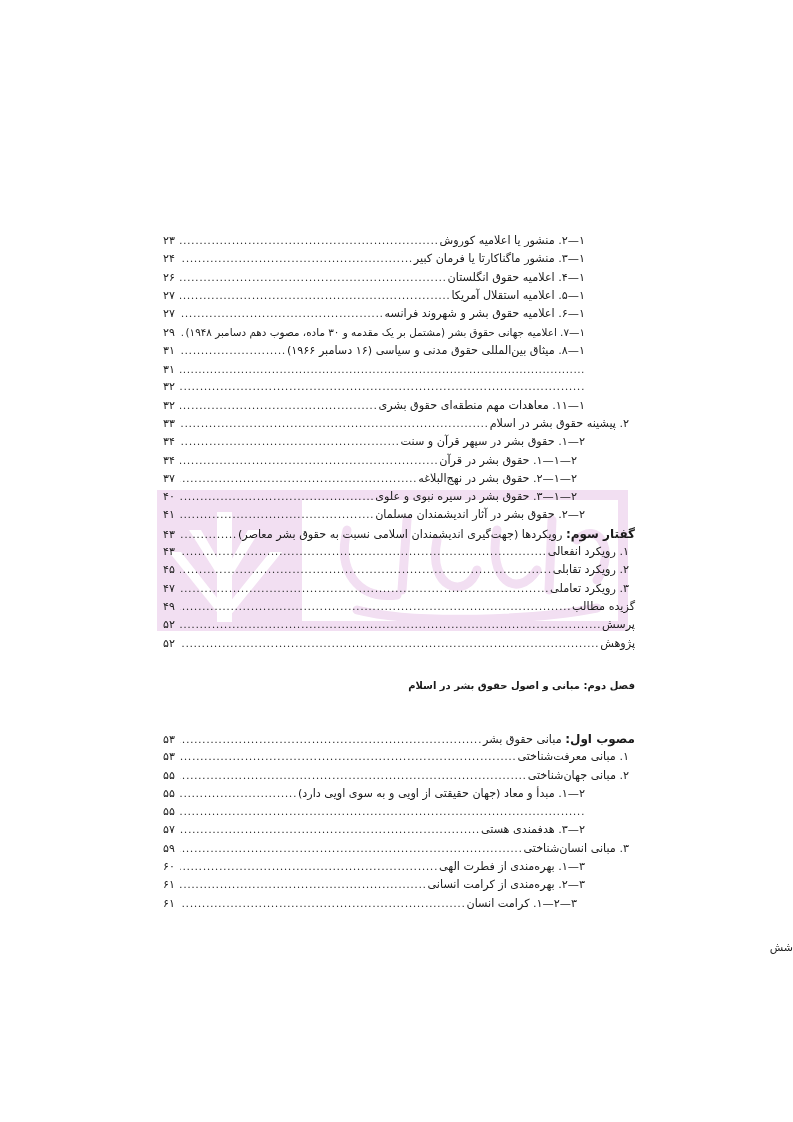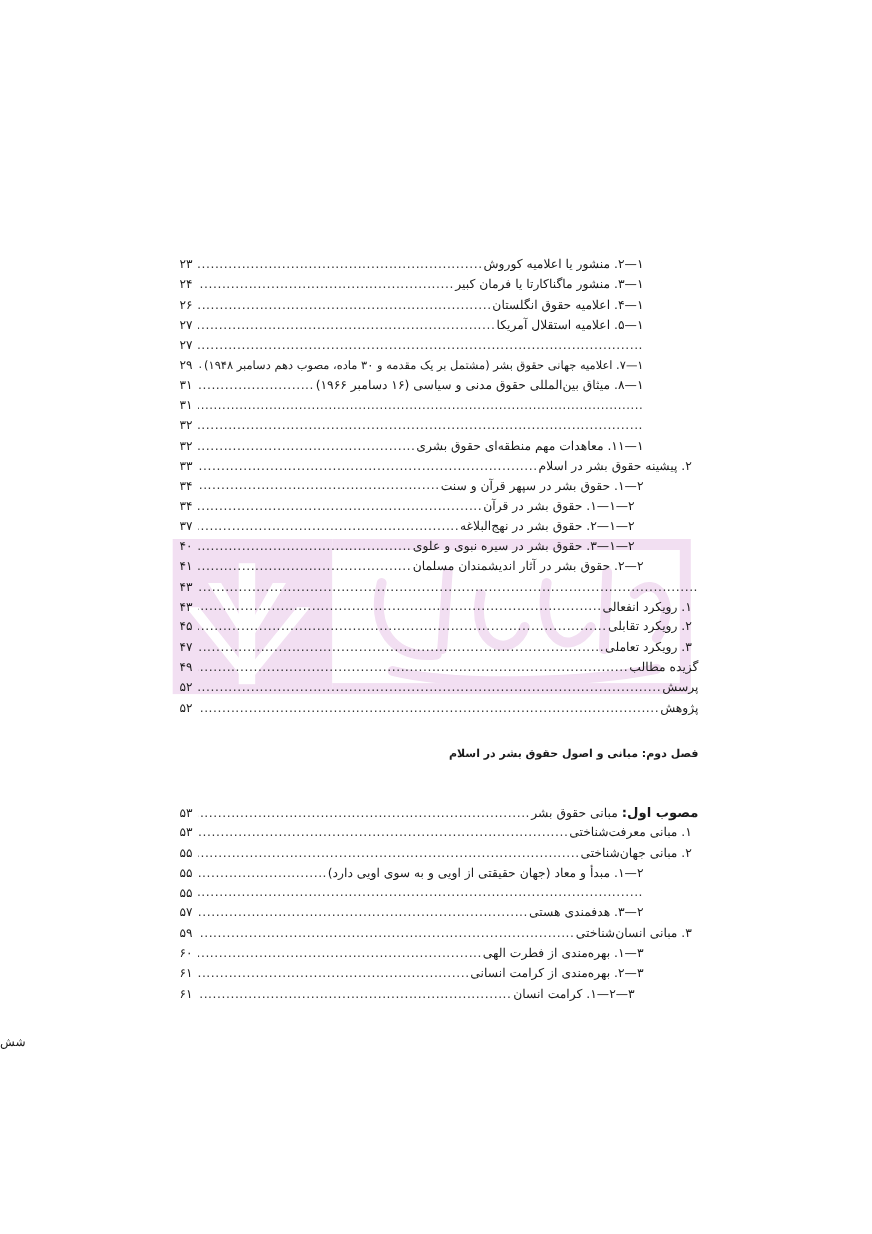--- a/index.html
+++ b/index.html
@@ -20,21 +20,21 @@
     .row .dots { flex: 1 1 auto; overflow: hidden; color: #333; letter-spacing: 0.5px; }
     .row .dots::after { content: "........................................................................................................................................................................................................"; }
     .row .page { flex: 0 0 22px; text-align: center; direction: ltr; padding-right: 0; font-size: 11px; }
     .lvl0 { padding-right: 0; }
     .lvl1 { padding-right: 6px; }
     .lvl2 { padding-right: 50px; }
     .lvl3 { padding-right: 58px; }
 
     .chapter-title { position: absolute; left: 158px; top: 680px; width: 477px; direction: rtl; font-weight: bold; font-size: 10px; z-index: 1; }
     .toc2 { top: 730px; }
-    .footer { position: absolute; left: 0; width: 793px; top: 941px; text-align: left; font-size: 11px; direction: rtl; }
+    .footer { position: absolute; left: 0; width: 793px; top: 941px; text-align: right; font-size: 11px; direction: rtl; }
   </style>
 </head>
 <body>
 
 <div class="watermark">
   <div class="wm-left"></div>
   <div class="wm-right"></div>
   <div class="wm-inner"></div>
   <svg class="wm-svg" width="471" height="141">
 
@@ -71,20 +71,21 @@
       <span class="title">۱—۴. اعلامیه حقوق انگلستان</span>
       <span class="dots"></span>
       <span class="page">۲۶</span>
     </div>
   <div class="row lvl2">
       <span class="title">۱—۵. اعلامیه استقلال آمریکا</span>
       <span class="dots"></span>
       <span class="page">۲۷</span>
     </div>
   <div class="row lvl2">
+      <span class="title">۱—۶. اعلامیه حقوق بشر و شهروند فرانسه</span>
       <span class="dots"></span>
       <span class="page">۲۷</span>
     </div>
   <div class="row lvl2" style="font-size:10.4px;">
       <span class="title">۱—۷. اعلامیه جهانی حقوق بشر (مشتمل بر یک مقدمه و ۳۰ ماده، مصوب دهم دسامبر ۱۹۴۸)</span>
       <span class="dots"></span>
       <span class="page">۲۹</span>
     </div>
   <div class="row lvl2">
       <span class="title">۱—۸. میثاق بین‌المللی حقوق مدنی و سیاسی (۱۶ دسامبر ۱۹۶۶)</span>
@@ -128,20 +129,21 @@
       <span class="title">۲—۱—۳. حقوق بشر در سیره نبوی و علوی</span>
       <span class="dots"></span>
       <span class="page">۴۰</span>
     </div>
   <div class="row lvl2">
       <span class="title">۲—۲. حقوق بشر در آثار اندیشمندان مسلمان</span>
       <span class="dots"></span>
       <span class="page">۴۱</span>
     </div>
   <div class="row lvl0">
+      <span class="title"><b>گفتار سوم:</b> <span>رویکردها (جهت‌گیری اندیشمندان اسلامی نسبت به حقوق بشر معاصر)</span></span>
       <span class="dots"></span>
       <span class="page">۴۳</span>
     </div>
   <div class="row lvl1">
       <span class="title">۱. رویکرد انفعالی</span>
       <span class="dots"></span>
       <span class="page">۴۳</span>
     </div>
   <div class="row lvl1">
       <span class="title">۲. رویکرد تقابلی</span>

